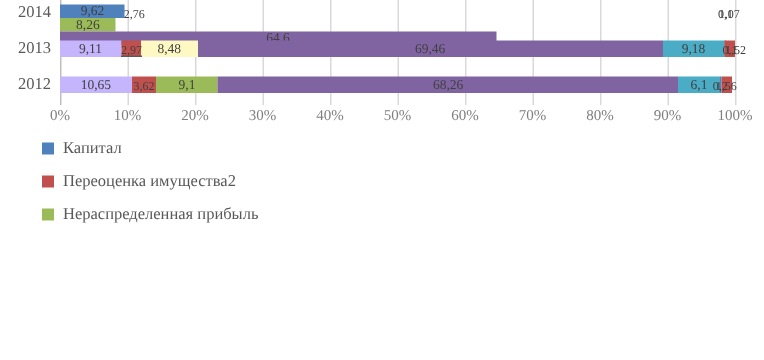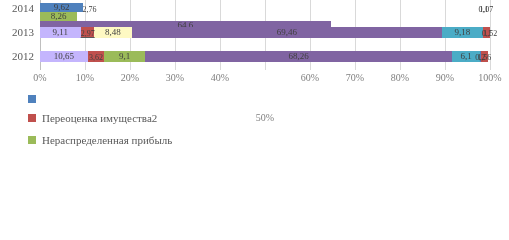--- a/index.html
+++ b/index.html
@@ -151,31 +151,32 @@
         </div>
       </div>
   </div>
 
   <div class="xaxis" id="xaxis">
       <div class="xtick" style="left: 0px;">0%</div>
       <div class="xtick" style="left: 45px;">10%</div>
       <div class="xtick" style="left: 90px;">20%</div>
       <div class="xtick" style="left: 135px;">30%</div>
       <div class="xtick" style="left: 180px;">40%</div>
-      <div class="xtick" style="left: 225px; margin-top: 40px;">50%</div>
+      <div class="xtick" style="left: 225px;">50%</div>
       <div class="xtick" style="left: 270px;">60%</div>
       <div class="xtick" style="left: 315px;">70%</div>
       <div class="xtick" style="left: 360px;">80%</div>
       <div class="xtick" style="left: 405px;">90%</div>
       <div class="xtick" style="left: 450px;">100%</div>
     </div>
 
   <div class="legend">
     <div class="legend-item">
       <span class="legend-swatch" style="background: rgb(79, 129, 189);"></span>
+      <span class="legend-text">Капитал</span>
     </div>
     <div class="legend-item">
       <span class="legend-swatch" style="background: rgb(192, 80, 77);"></span>
       <span class="legend-text">Переоценка имущества2</span>
     </div>
     <div class="legend-item">
       <span class="legend-swatch" style="background: rgb(155, 187, 89);"></span>
       <span class="legend-text">Нераспределенная прибыль</span>
     </div>
   </div>

